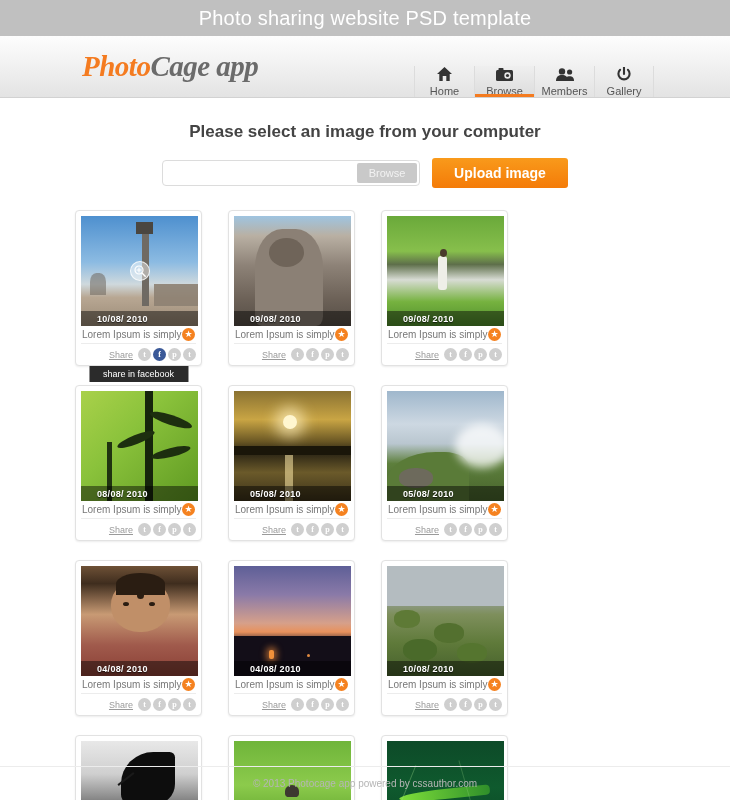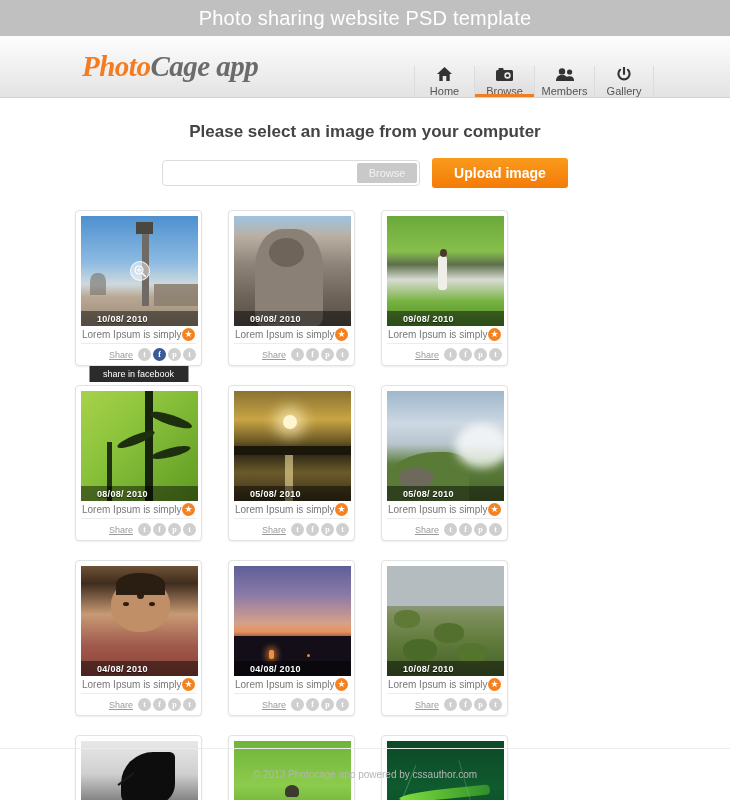--- a/index.html
+++ b/index.html
@@ -198,21 +198,21 @@
     font-size:9px;
     padding:3px 14px;
     border-radius:0;
     white-space:nowrap;
     z-index:5;
   }
 
   
   .footer {
     position:absolute; left:0; right:0; bottom:0;
-    height:52px;
+    height:34px;
     border-top:1px solid #ececec;
     display:flex; align-items:center; justify-content:center;
     font-size:10px; color:#b5b5b5;
   }
 </style>
 </head>
 <body>
 
 <div class="banner">
   <span>Photo sharing website PSD template</span>

